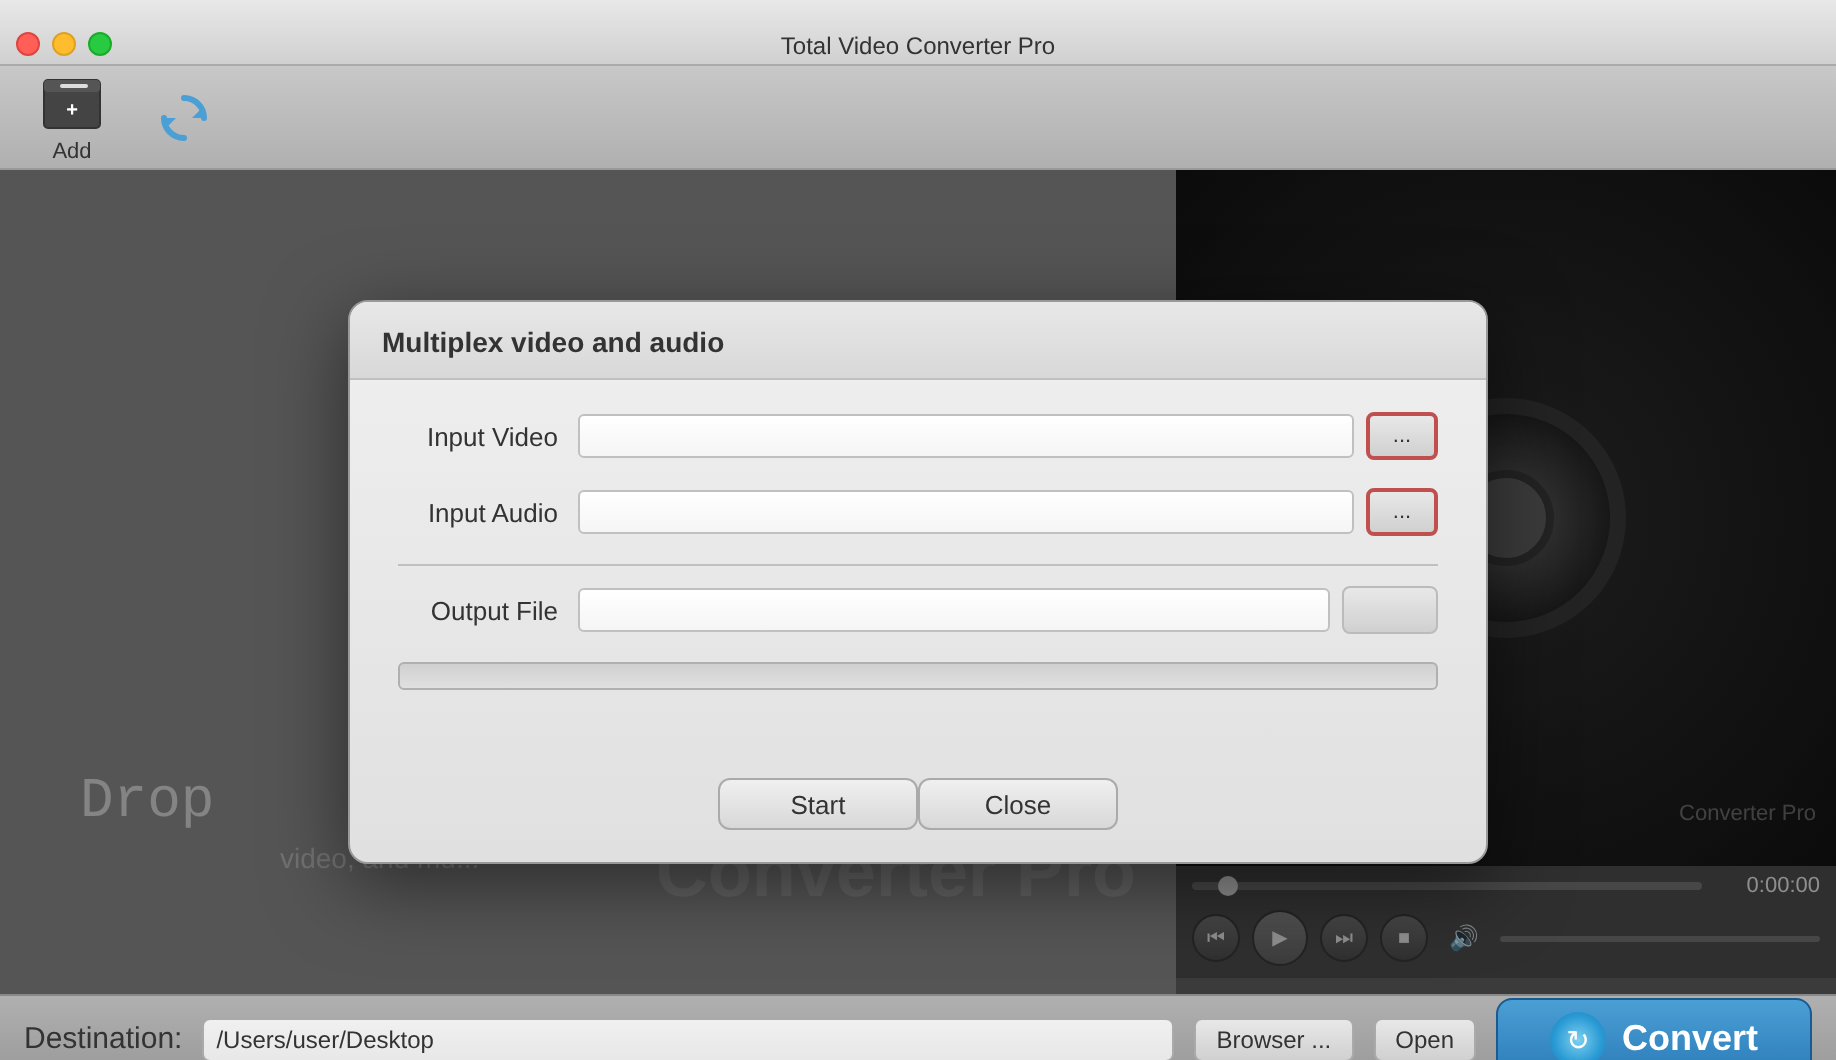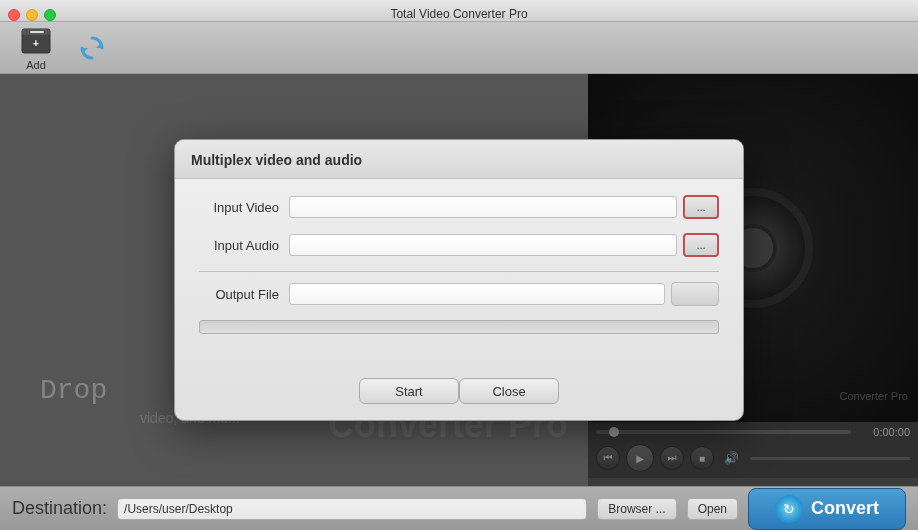--- a/index.html
+++ b/index.html
@@ -10,22 +10,22 @@
       font-family: -apple-system, "Helvetica Neue", Arial, sans-serif;
       font-size: 13px;
       background: #6b6b6b;
     }
 
     
     .title-bar {
       height: 22px;
       background: linear-gradient(to bottom, #e8e8e8, #d0d0d0);
       display: flex;
-      align-items: flex-end;
-      padding: 0 8px;
+      align-items: flex-start;
+      padding: 16px 8px;
       border-bottom: 1px solid #aaa;
       position: relative;
     }
     .traffic-lights {
       display: flex;
       gap: 6px;
       align-items: center;
     }
     .traffic-light {
       width: 12px;
@@ -246,21 +246,21 @@
       height: 44px;
       background: linear-gradient(to bottom, #b0b0b0, #989898);
       display: flex;
       align-items: center;
       padding: 0 12px;
       gap: 10px;
       border-top: 1px solid #888;
     }
     .dest-label {
       color: #333;
-      font-size: 18px;
+      font-size: 15px;
       white-space: nowrap;
     }
     .dest-input {
       height: 22px;
       flex: 1;
       background: linear-gradient(to bottom, #f0f0f0, #e8e8e8);
       border: 1px solid #aaa;
       border-radius: 4px;
       padding: 0 6px;
       font-size: 12px;

